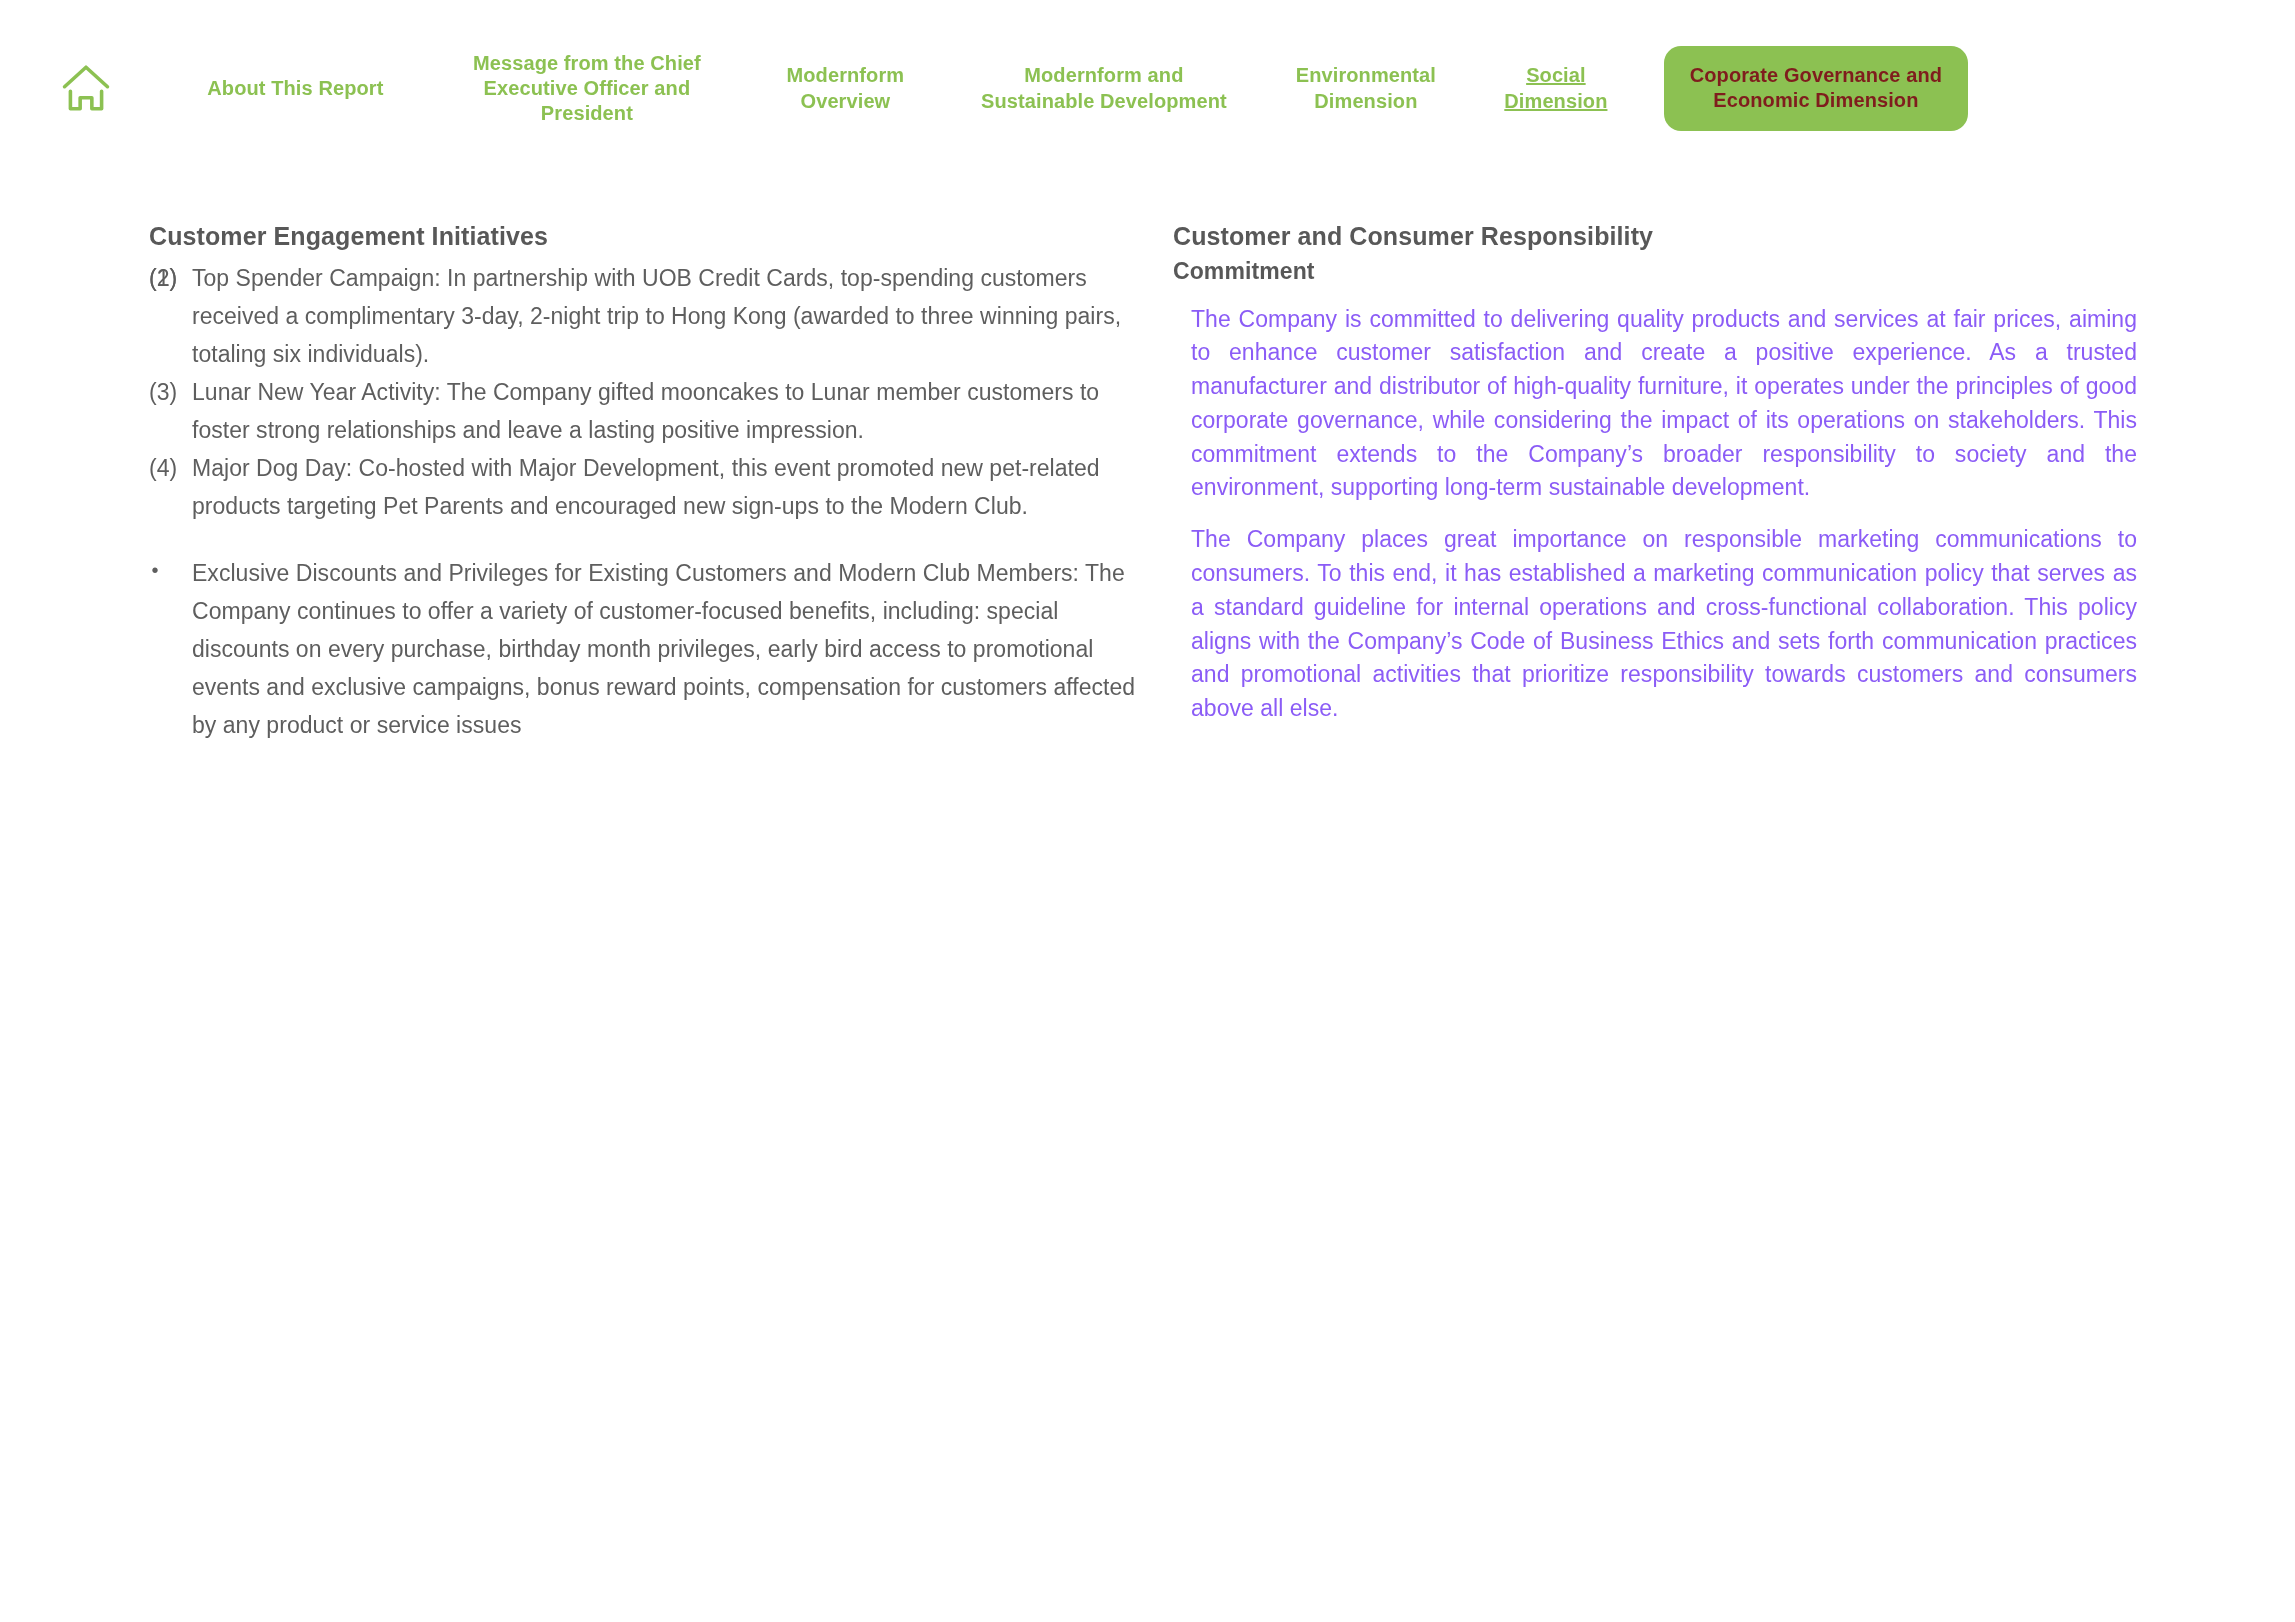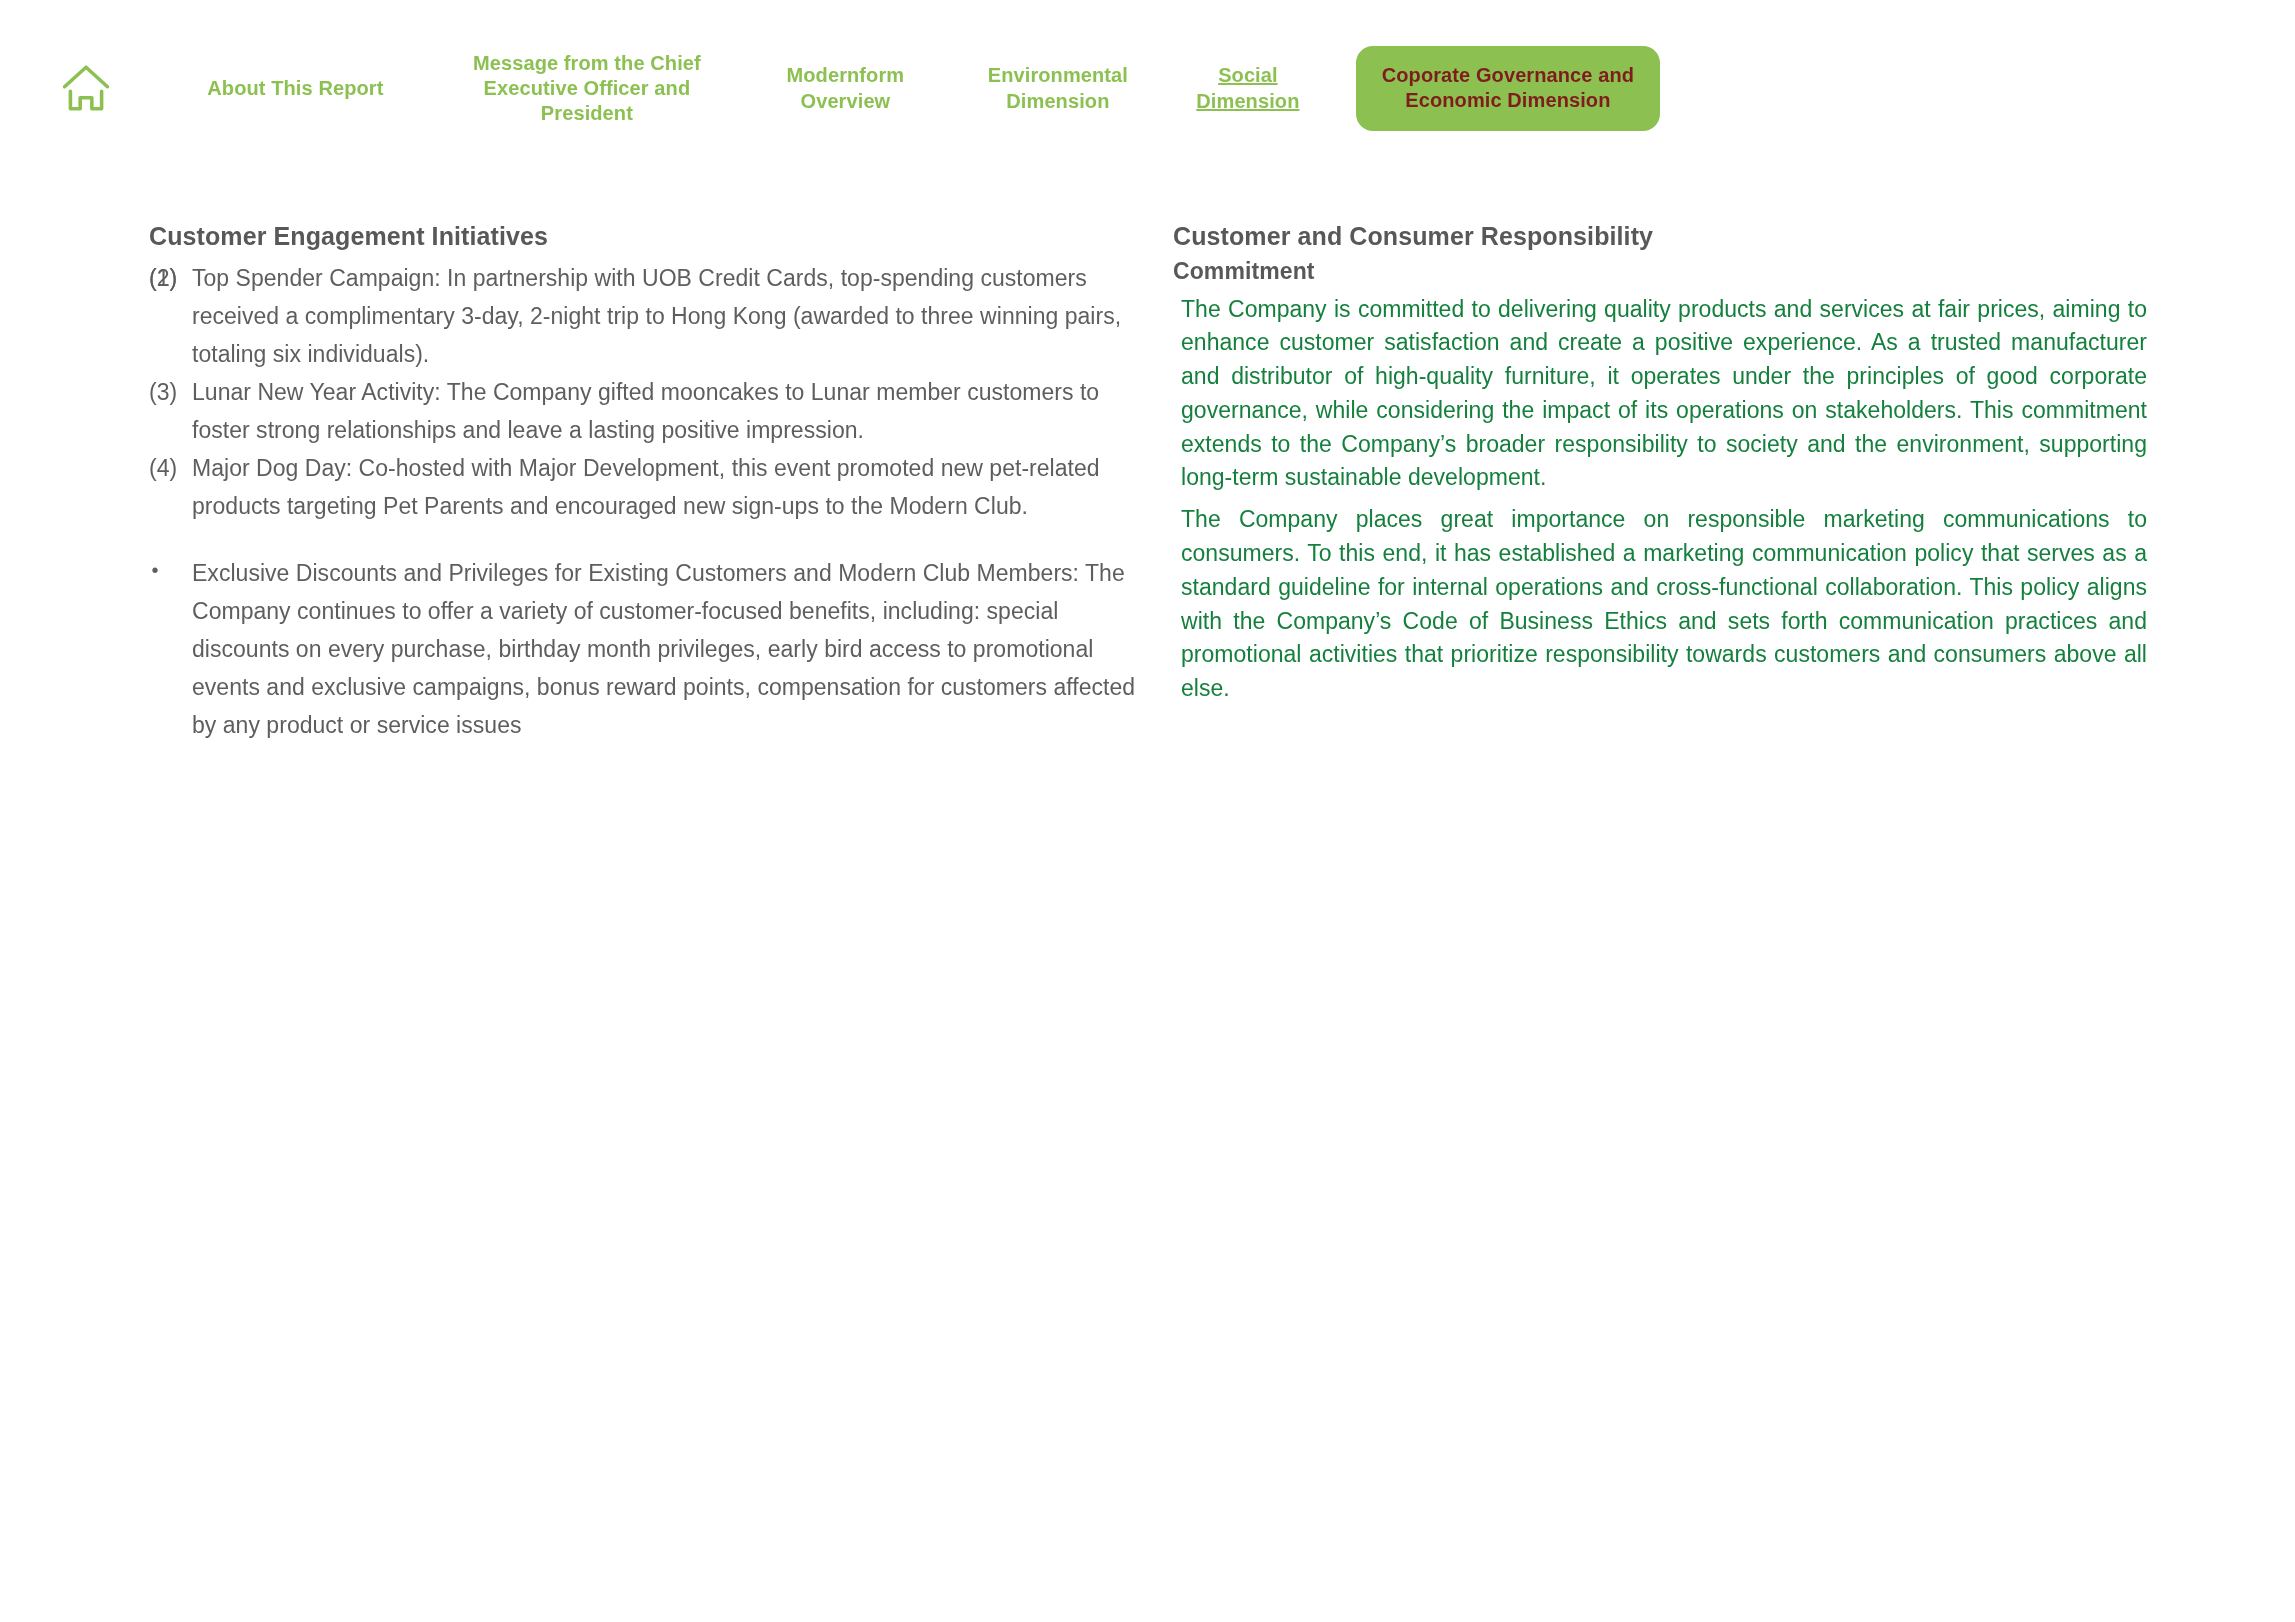--- a/index.html
+++ b/index.html
@@ -95,24 +95,24 @@
     font-size: 23px;
     font-weight: 700;
     color: #585858;
     margin: 0 0 3.9px 0;
     letter-spacing: 0.1px;
   }
 
   .para {
     font-size: 23px;
     line-height: 1.47;
-    color: #15803d;
+    color: #8b5cf6;
     text-align: justify;
     text-justify: inter-word;
-    margin: 8px;
+    margin: 18px;
     letter-spacing: 0.03px;
   }
 
   
   ul.bullets {
     list-style: none;
     margin: 0;
     padding: 0;
   }
   ul.bullets > li {
@@ -178,20 +178,22 @@
   </div>
 
   <div class="nav-item n0">About This Report</div>
 
   <div class="nav-item n1">Message from the Chief
 Executive Officer and President</div>
 
   <div class="nav-item n2">Modernform
 Overview</div>
 
+  <div class="nav-item n3">Modernform and
+Sustainable Development</div>
 
   <div class="nav-item n4">Environmental
 Dimension</div>
 
   <div class="nav-item n5">Social
 Dimension</div>
 
   <div class="nav-item active">Coporate Governance and
 Economic Dimension</div>
 

